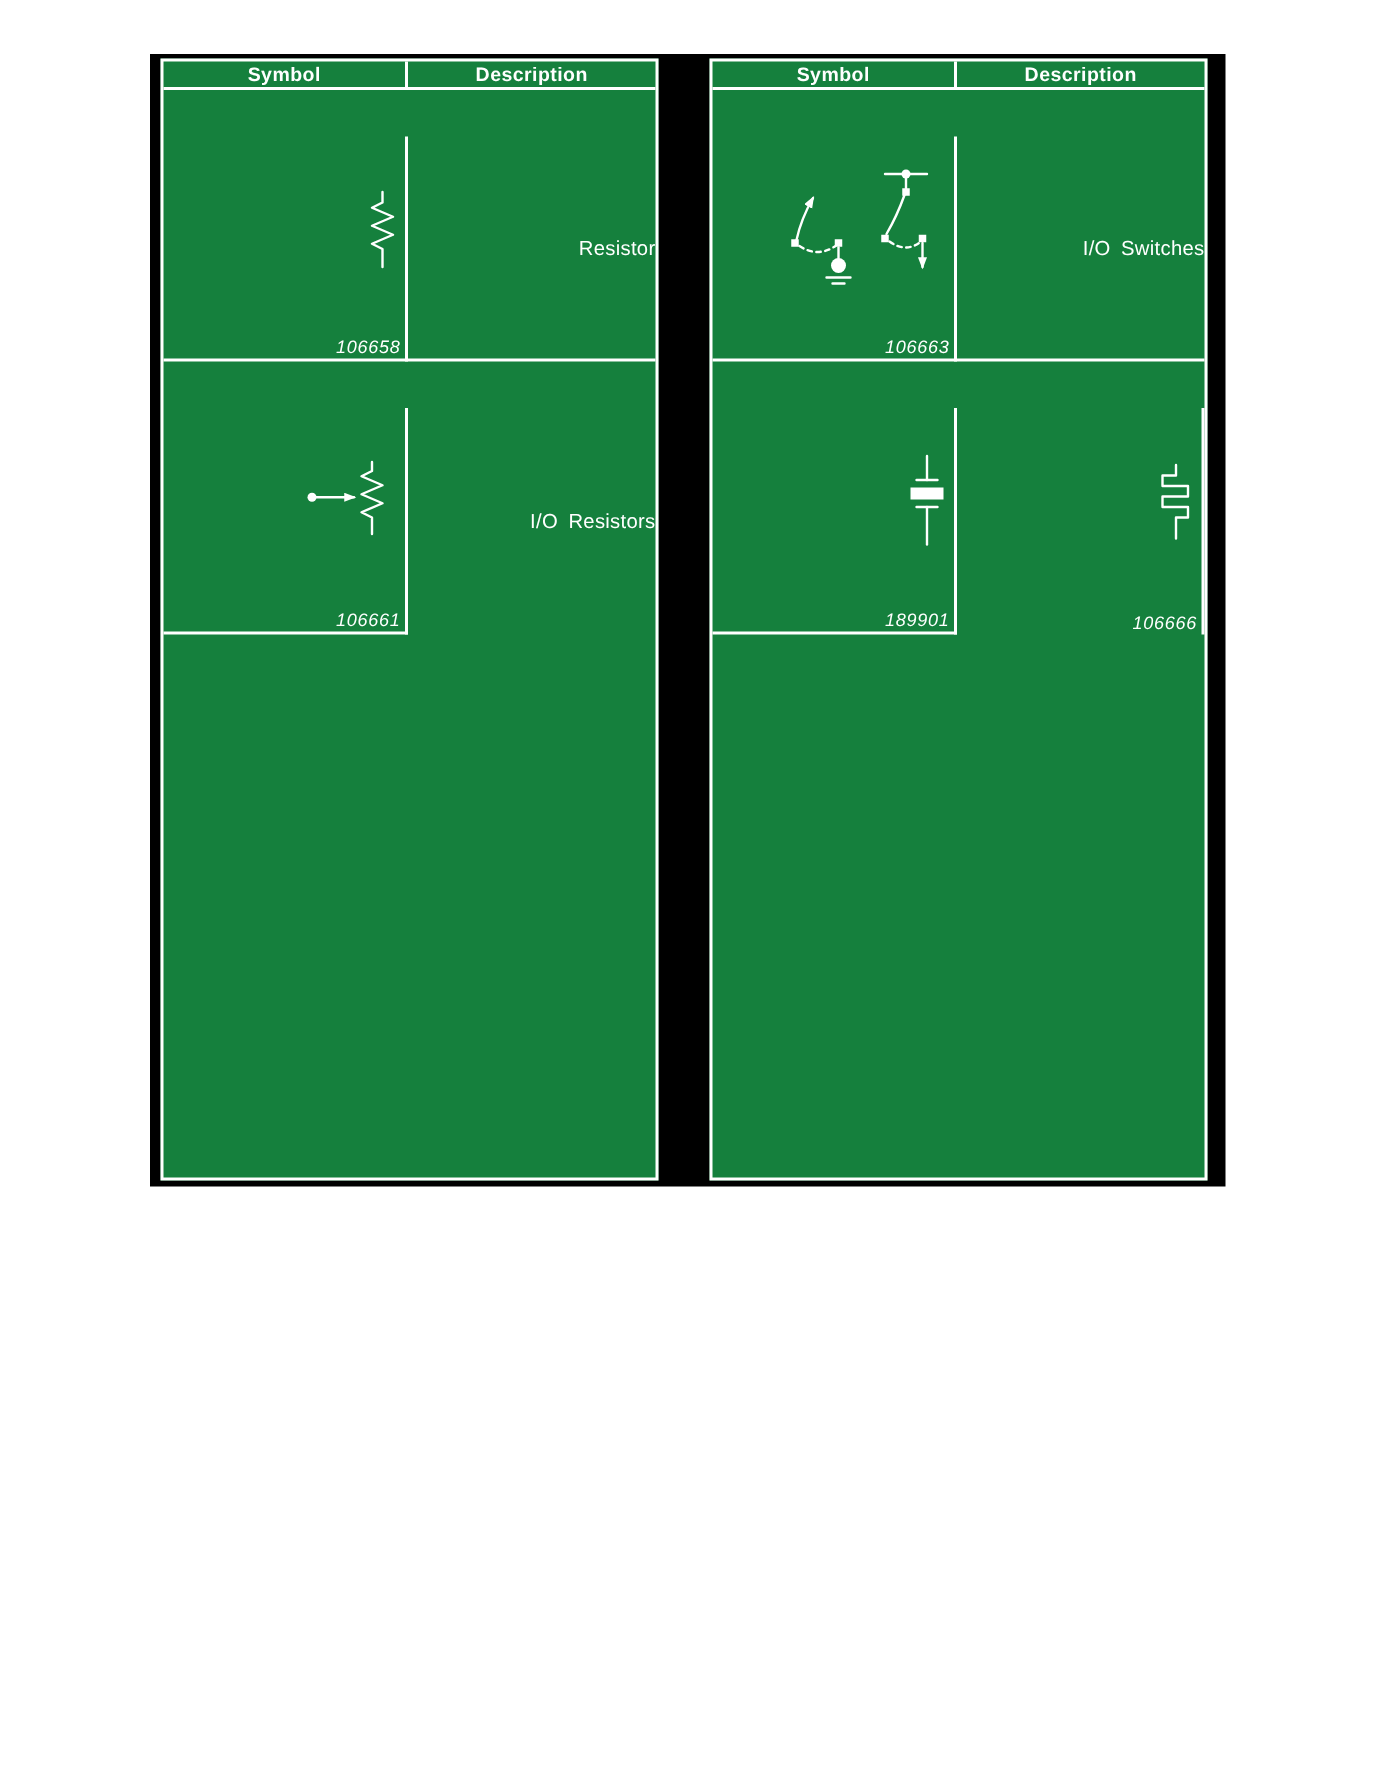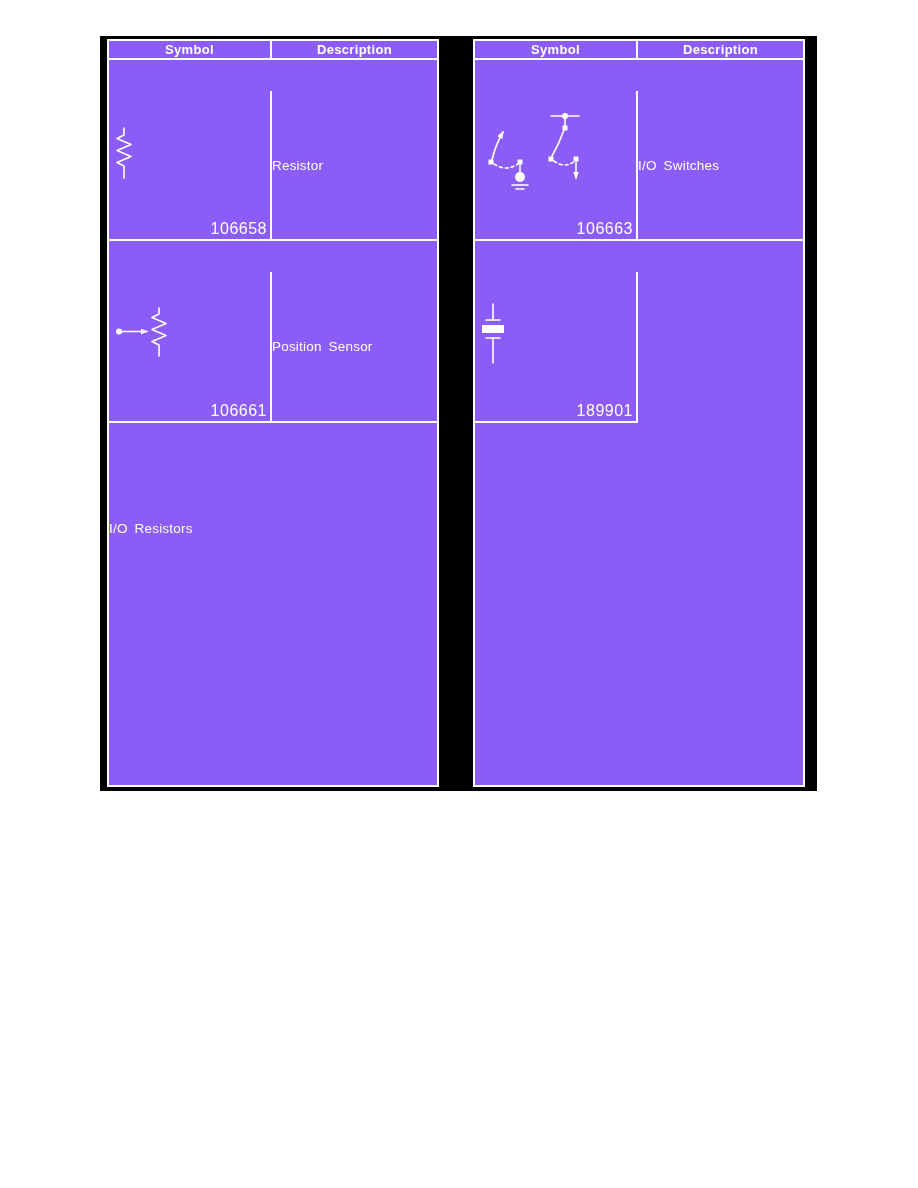--- a/index.html
+++ b/index.html
@@ -9,35 +9,36 @@
   }
   .panel{
     position:absolute;left:100px;top:36px;width:717px;height:755px;
     background:#000;
   }
   .tbl{
     position:absolute;top:3px;width:332px;height:748px;
     border:2px solid #fff;box-sizing:border-box;
     display:grid;grid-template-columns:163px 1fr;
     grid-template-rows:19px repeat(4,1fr);
-    background:#8b5cf6;color:#fff;
+    background:#15803d;color:#fff;
   }
   .tbl-left{left:7px;}
   .tbl-right{left:373px;}
   .hcell{
     border-bottom:2px solid #fff;display:flex;align-items:center;justify-content:center;
     font-weight:bold;font-size:13px;letter-spacing:.3px;
   }
   .col1{border-right:2px solid #fff;}
-  .cell{position:relative;display:flex;align-items:center;justify-content:flex-start;margin-top:31px;}
+  .cell{position:relative;display:flex;align-items:center;justify-content:flex-end;margin-top:31px;}
   .rowline{border-bottom:2px solid #fff;}
   .desc{font-size:13.5px;letter-spacing:.2px;word-spacing:3px;}
   .fig{
-    position:absolute;right:3px;bottom:1px;font-size:16px;letter-spacing:.5px;
+    position:absolute;right:3px;bottom:1px;font-size:12px;letter-spacing:.5px;
     color:#fff;
+    font-style:italic;
   }
   .sym{transform:translateY(-12px);line-height:0;}
   svg{display:block;}
   .st{stroke:#fff;stroke-width:1.6;fill:none;stroke-linecap:round;stroke-linejoin:round;}
   .fl{fill:#fff;stroke:none;}
   .dash{stroke-dasharray:3,3;}
 </style>
 </head>
 <body>
 
@@ -70,23 +71,20 @@
 
     <div class="cell col1 rowline">
       <div class="sym">
         <svg width="72" height="60" viewBox="0 0 72 60">
           <path class="st" d="M50,4 V10 L43,13.5 L57,19.5 L43,25.5 L57,31.5 L43,37.5 L50,41 V52"></path>
           <circle class="fl" cx="10" cy="27.5" r="3"></circle>
           <path class="st" d="M10,27.5 L38,27.5" marker-end="url(#ah)"></path>
         </svg>
       </div>
       <span class="fig">106661</span>
-    </div>
-    <div class="cell rowline">
-      <span class="desc">Position Sensor</span>
     </div>
 
     <div class="cell">
       <span class="desc">I/O Resistors</span>
     </div>
   </div>
 
   <div class="tbl tbl-right">
     <div class="hcell col1">Symbol</div>
     <div class="hcell">Description</div>
@@ -127,15 +125,23 @@
           <path class="st" d="M18,3 V19"></path>
           <path class="st" d="M11,19 H25"></path>
           <rect class="fl" x="7" y="24" width="22" height="8"></rect>
           <path class="st" d="M11,37 H25"></path>
           <path class="st" d="M18,37 V62"></path>
         </svg>
       </div>
       <span class="fig">189901</span>
     </div>
 
+    <div class="cell col1">
+      <div class="sym">
+        <svg width="36" height="54" viewBox="0 0 36 54">
+          <path class="st" d="M19,2 V9 H10 V16 H27 V23 H10 V30 H27 V37 H19 V51"></path>
+        </svg>
+      </div>
+      <span class="fig">106666</span>
+    </div>
   </div>
 
 </div>
 
 </body></html>

